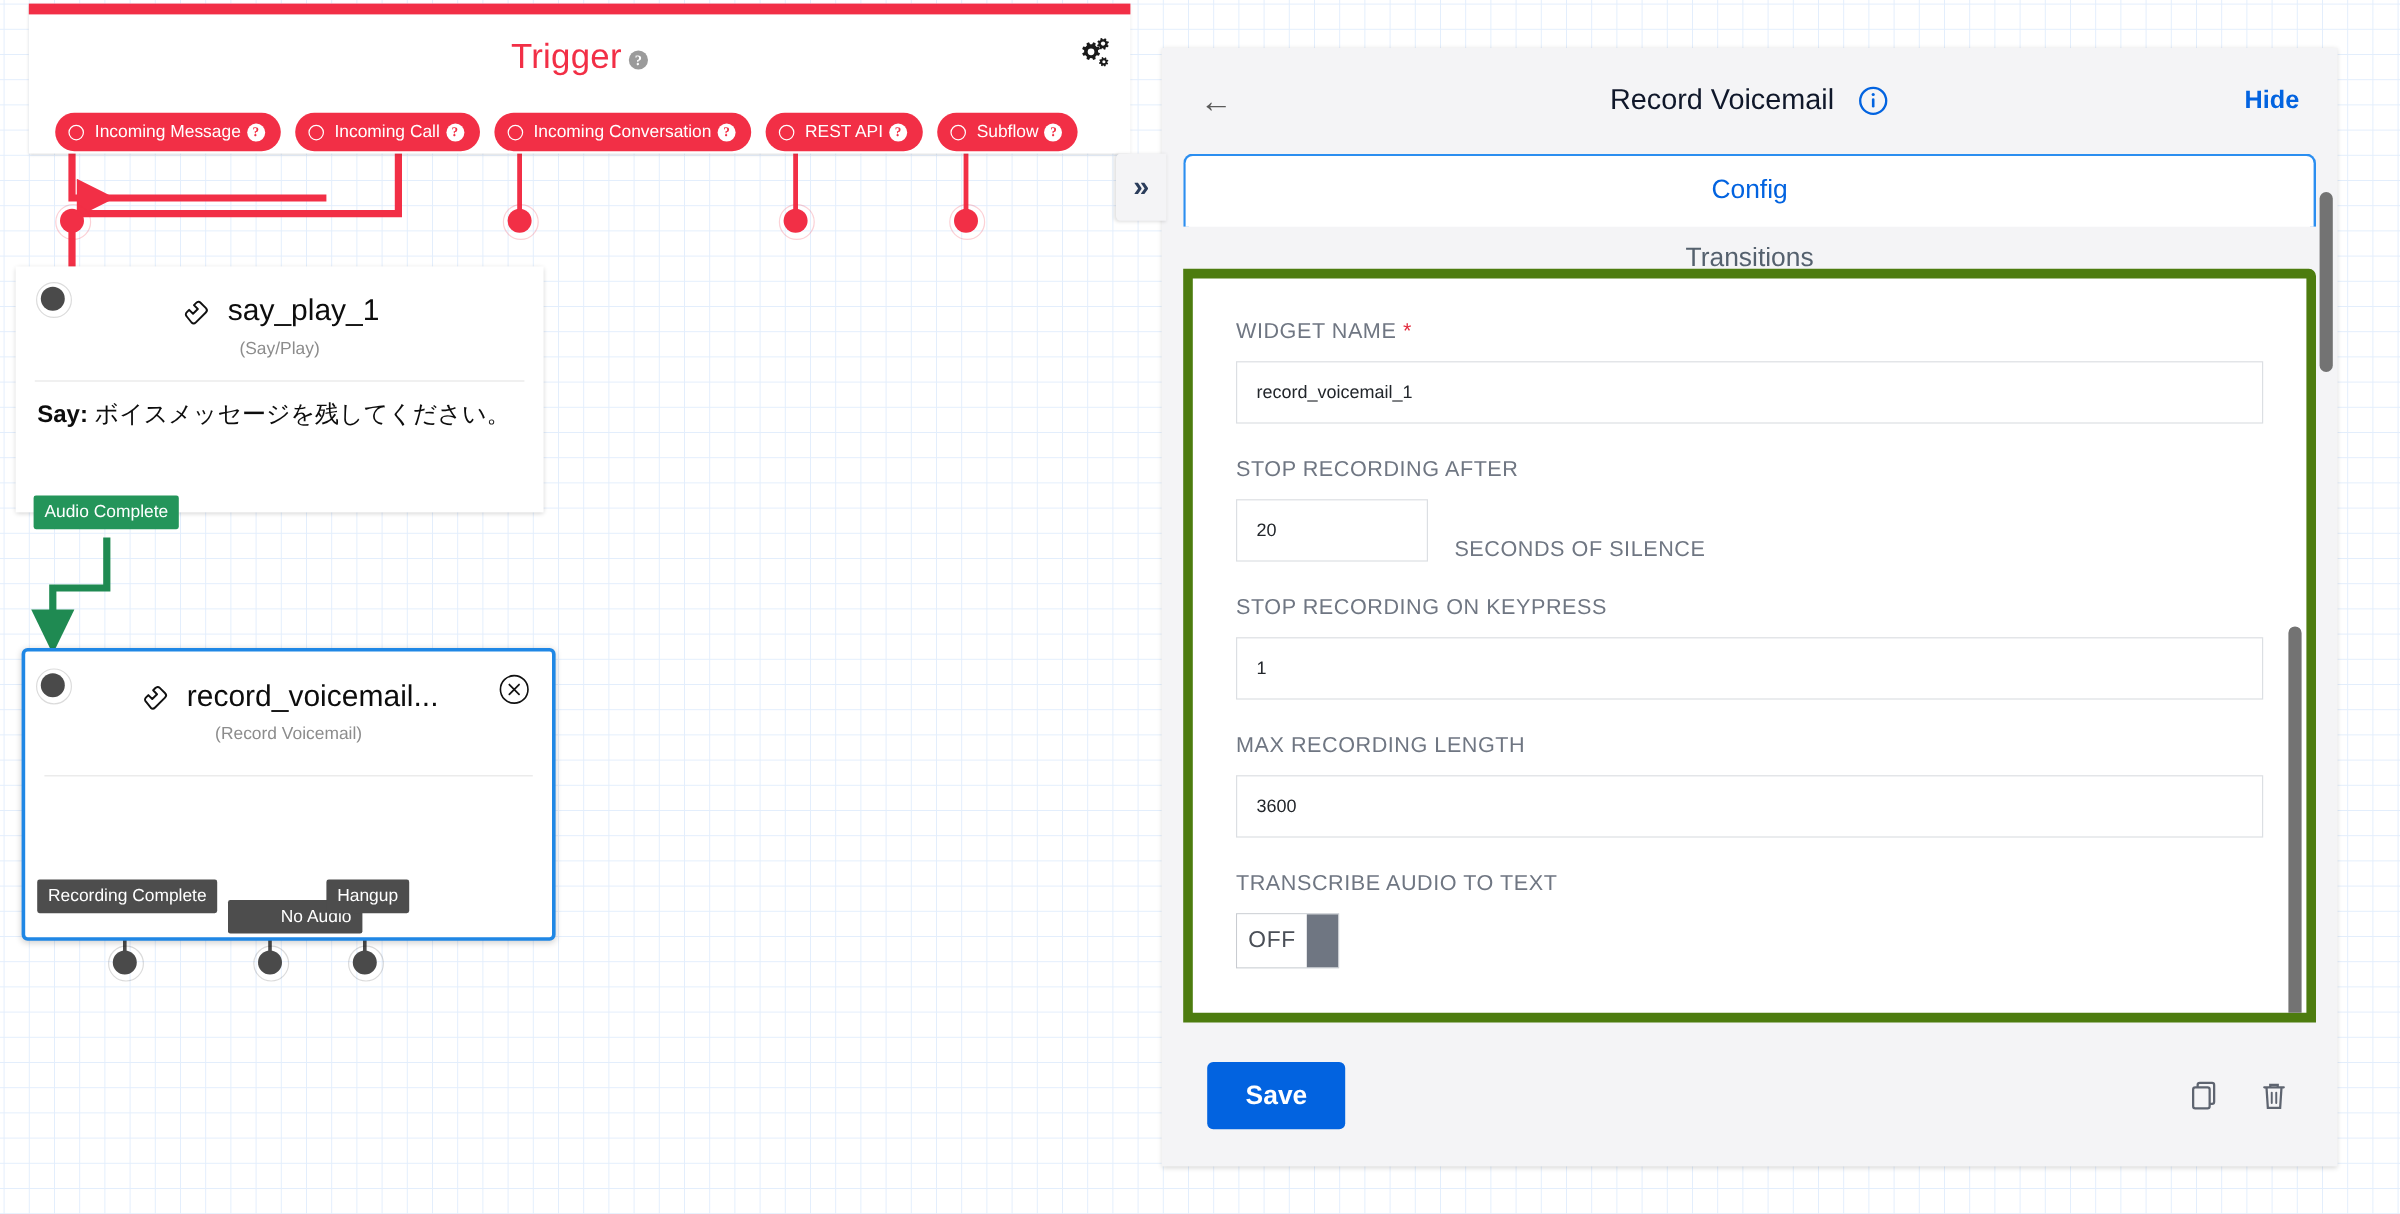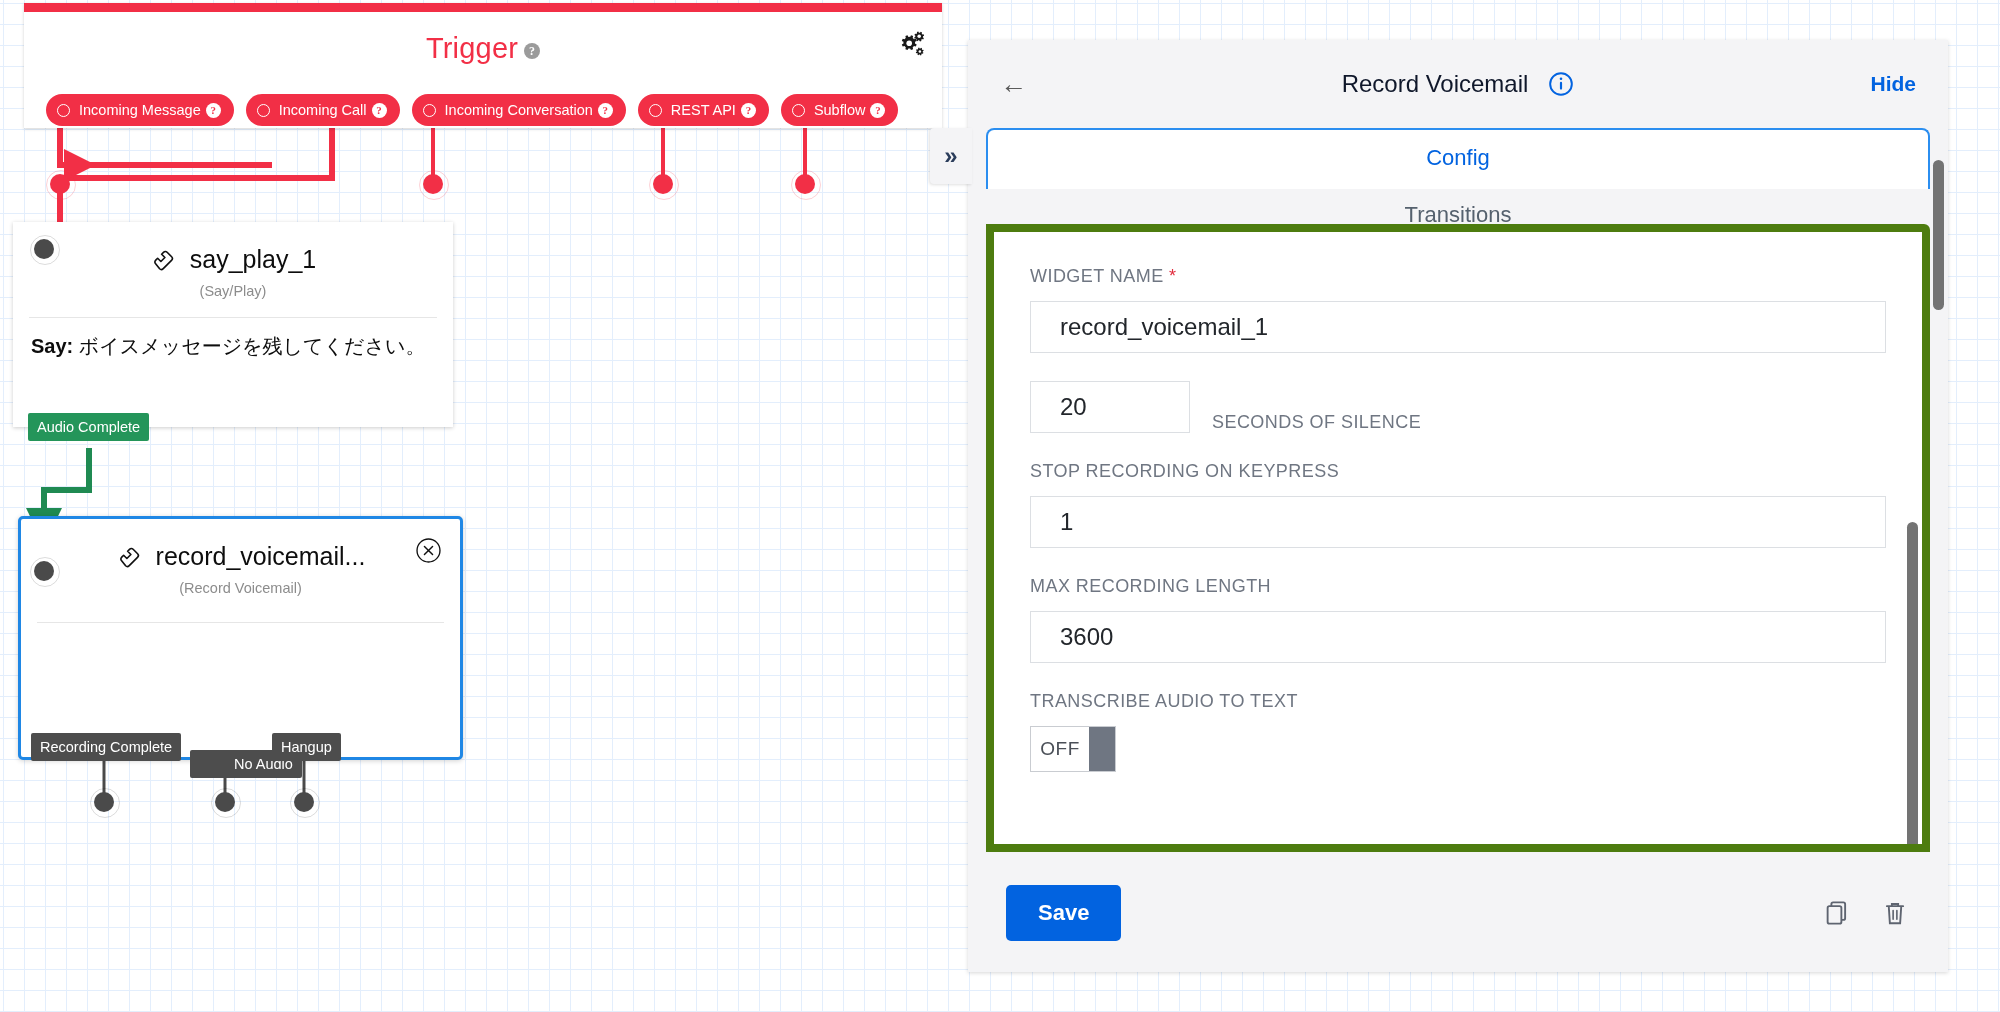--- a/index.html
+++ b/index.html
@@ -152,21 +152,21 @@
   .node-body {
     padding: 14px 18px 0 18px;
     font-size: 20px;
     color: #0d0d0d;
     line-height: 1.4;
   }
   .node-body b { font-weight: 700; }
 
   #node-say-play { left: 13px; top: 222px; width: 440px; height: 205px; }
   #node-record {
-    left: 18px; top: 516px; width: 445px; height: 244px;
+    left: 18px; top: 540px; width: 445px; height: 244px;
     border: 3px solid #1f87e5;
     border-radius: 5px;
     box-shadow: 0 1px 5px rgba(0,0,0,.18);
   }
   #node-record .node-divider { margin-top: 26px; }
   #node-record-close {
     position: absolute;
     right: 18px; top: 18px;
     width: 27px; height: 27px;
     cursor: pointer;
@@ -296,22 +296,22 @@
     margin-bottom: 14px;
     text-transform: uppercase;
   }
   .req { color: #e22c3e; }
   .field-input {
     height: 52px;
     border: 1px solid #dcdfe3;
     background: #ffffff;
     display: flex;
     align-items: center;
-    padding: 0 29px;
-    font-size: 24px;
+    padding: 0 16px;
+    font-size: 15px;
     color: #22262b;
     margin-bottom: 28px;
     cursor: text;
   }
   .field-input.narrow { width: 160px; margin-bottom: 0; }
   .inline-row { display: flex; align-items: flex-end; gap: 22px; margin-bottom: 28px; }
   .inline-suffix { font-size: 18px; color: #6f7682; letter-spacing: .45px; text-transform: uppercase; }
   .toggle {
     display: inline-flex;
     height: 46px;
@@ -504,20 +504,21 @@
     <div class="tab">Transitions</div>
   </div>
 
   <div id="form-area">
 
     <div class="field-label">
       <span>WIDGET NAME</span><span class="req"> *</span>
     </div>
     <div class="field-input">record_voicemail_1</div>
 
+    <div class="field-label">STOP RECORDING AFTER</div>
     <div class="inline-row">
       <div class="field-input narrow">20</div>
       <div class="inline-suffix">SECONDS OF SILENCE</div>
     </div>
 
     <div class="field-label">STOP RECORDING ON KEYPRESS</div>
     <div class="field-input">1</div>
 
     <div class="field-label">MAX RECORDING LENGTH</div>
     <div class="field-input">3600</div>

